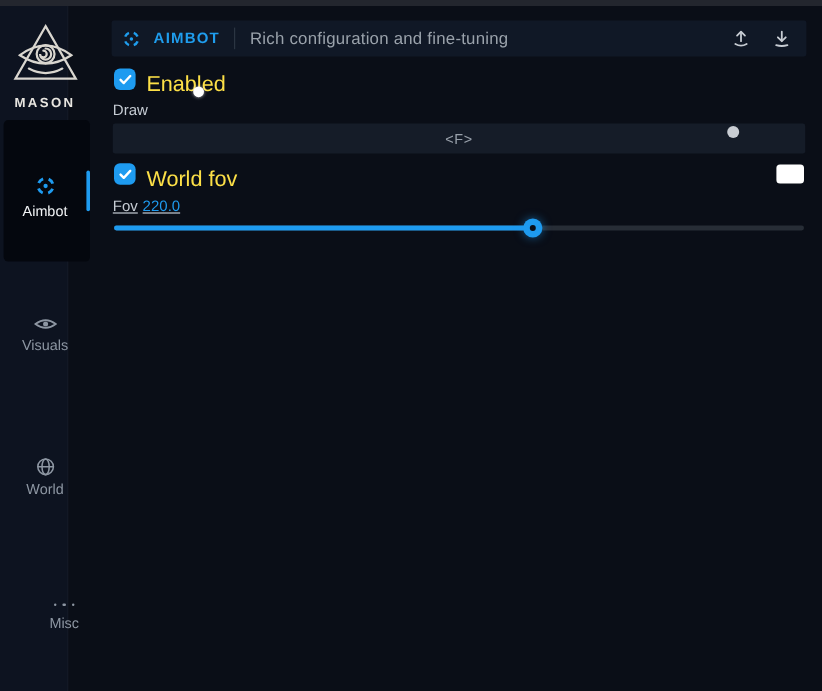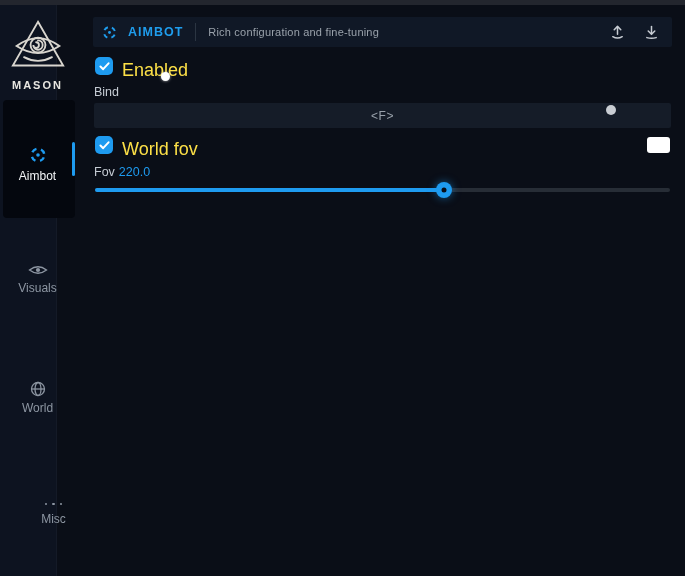--- a/index.html
+++ b/index.html
@@ -42,41 +42,41 @@
   .dots i { width:2.5px; height:2.5px; border-radius:50%; background:#8d96a2; }
 
   
   .header-bar {
     position:absolute; left:93px; top:17px; width:579px; height:30px;
     background:#101826; border-radius:2px;
     display:flex; align-items:center; padding:0 8px;
   }
   .hdr-title { color:#1f9ded; font-weight:bold; font-size:12.5px; letter-spacing:1px; margin-left:10px; }
   .hdr-divider { width:1px; height:18px; background:#2b3542; margin:0 12px; }
-  .hdr-subtitle { color:#9aa2ab; font-size:11px; letter-spacing:0.2px; }
+  .hdr-subtitle { color:#9aa2ab; font-size:14px; letter-spacing:0.2px; }
   .hdr-spacer { flex:1; }
   .icon-btn {
     width:26px; height:24px; display:flex; align-items:center; justify-content:center;
     border-radius:3px; cursor:pointer; margin-left:8px;
   }
 
   
   .checkbox {
     position:absolute; width:18px; height:18px; border-radius:5px;
     background:#1e9bf0; display:flex; align-items:center; justify-content:center;
     cursor:pointer;
   }
   .cb-enabled { left:95px; top:57px; }
   .cb-drawfov { left:95px; top:136px; }
   .ctl-label { position:absolute; font-size:18px; color:#fde047; }
   .lbl-enabled { left:122px; top:60px; }
   .lbl-drawfov { left:122px; top:139px; }
   .field-label { position:absolute; font-size:12.5px; color:#c6ccd4; }
   .lbl-bind { left:94px; top:85px; }
-  .lbl-fov  { left:94px; top:165px; }
+  .lbl-fov  { left:94px; top:165px;text-decoration:underline; }
   .lbl-fov .fov-value { color:#1e9bf0; margin-left:4px; }
 
   .bind-field {
     position:absolute; left:94px; top:103px; width:577px; height:25px;
     background:#151c28; border-radius:2px; cursor:pointer;
     display:flex; align-items:center; justify-content:center;
     font-size:12px; color:#98a0aa; letter-spacing:0.5px;
   }
   .color-swatch {
     position:absolute; left:647px; top:137px; width:23px; height:16px;
@@ -203,21 +203,21 @@
 </div>
 
 <div class="checkbox cb-enabled">
   <svg width="11" height="9" viewBox="0 0 12 10">
     <path d="M1.5 5 L4.5 8 L10.5 1.5" fill="none" stroke="#ffffff" stroke-width="2.2" stroke-linecap="round" stroke-linejoin="round"></path>
   </svg>
 </div>
 <span class="ctl-label lbl-enabled">Enabled</span>
 <div class="cursor-dot"></div>
 
-<span class="field-label lbl-bind">Bind</span>
+<span class="field-label lbl-bind">Draw</span>
 <div class="bind-field">
   <span>&lt;F&gt;</span>
 </div>
 <div class="field-dot"></div>
 
 <div class="checkbox cb-drawfov">
   <svg width="11" height="9" viewBox="0 0 12 10">
     <path d="M1.5 5 L4.5 8 L10.5 1.5" fill="none" stroke="#ffffff" stroke-width="2.2" stroke-linecap="round" stroke-linejoin="round"></path>
   </svg>
 </div>

